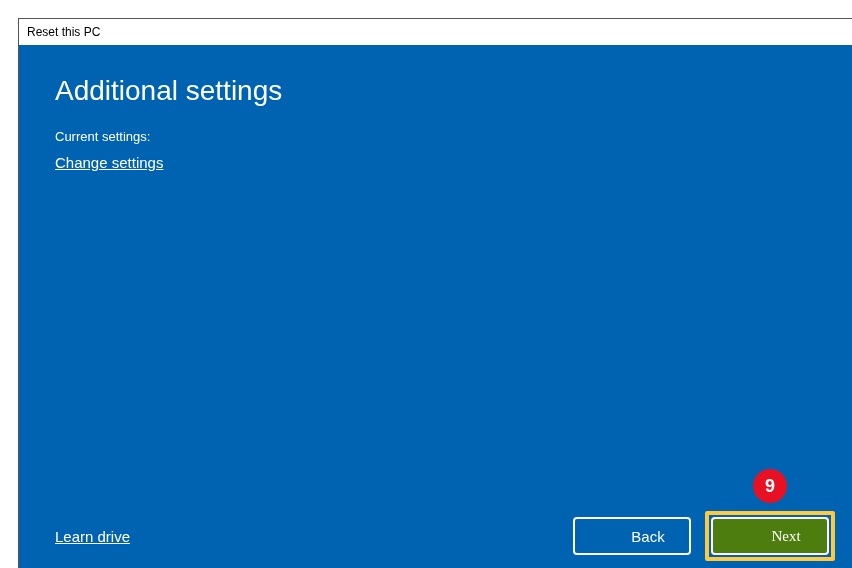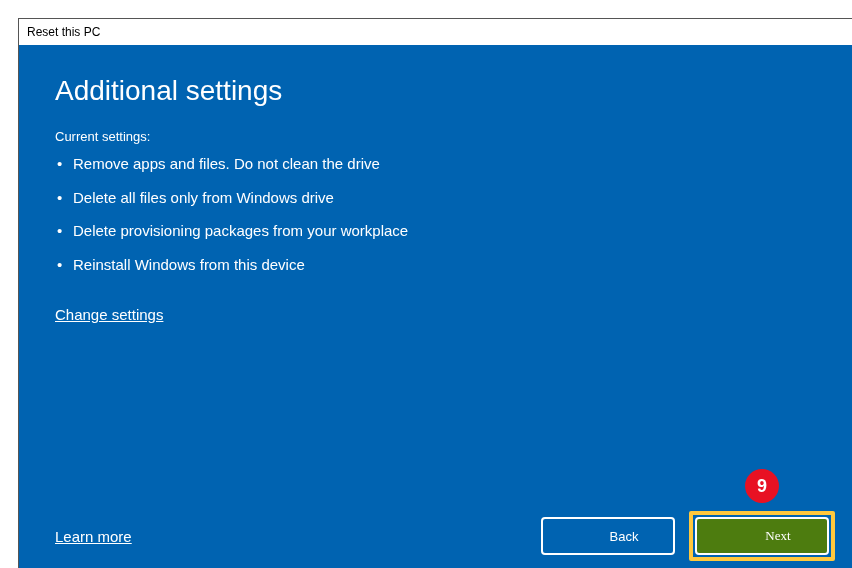--- a/index.html
+++ b/index.html
@@ -82,27 +82,27 @@
       align-items: center;
       justify-content: space-between;
       margin-top: auto;
     }
     .buttons {
       display: flex;
       gap: 20px;
       position: relative;
     }
     .btn {
-      width: 134px;
+      width: 118px;
       height: 38px;
       background: transparent;
       border: 2px solid #fff;
       border-radius: 4px;
       color: #fff;
-      font-size: 13px;
+      font-size: 15px;
       font-family: inherit;
       cursor: pointer;
       display: flex;
       align-items: center;
       justify-content: center;
       padding-left: 32px;
     }
     .btn-wrap {
       position: relative;
     }
@@ -136,30 +136,24 @@
 </head>
 <body>
 
 <div class="window">
   <div class="titlebar">
     <span>Reset this PC</span>
   </div>
   <div class="content">
     <h1 class="heading">Additional settings</h1>
     <div class="subheading">Current settings:</div>
-    <ul class="settings-list">
-      <li>Remove apps and files. Do not clean the drive</li>
-      <li>Delete all files only from Windows drive</li>
-      <li>Delete provisioning packages from your workplace</li>
-      <li>Reinstall Windows from this device</li>
-    </ul>
     <a class="link">Change settings</a>
 
     <div class="footer">
-      <a class="link">Learn more</a>
+      <a class="link">Learn drive</a>
       <div class="buttons">
         <div class="btn-wrap">
           <button class="btn">Back</button>
         </div>
         <div class="btn-wrap btn-highlight">
           <div class="step-badge">9</div>
           <button class="btn btn-primary">Next</button>
         </div>
       </div>
     </div>

